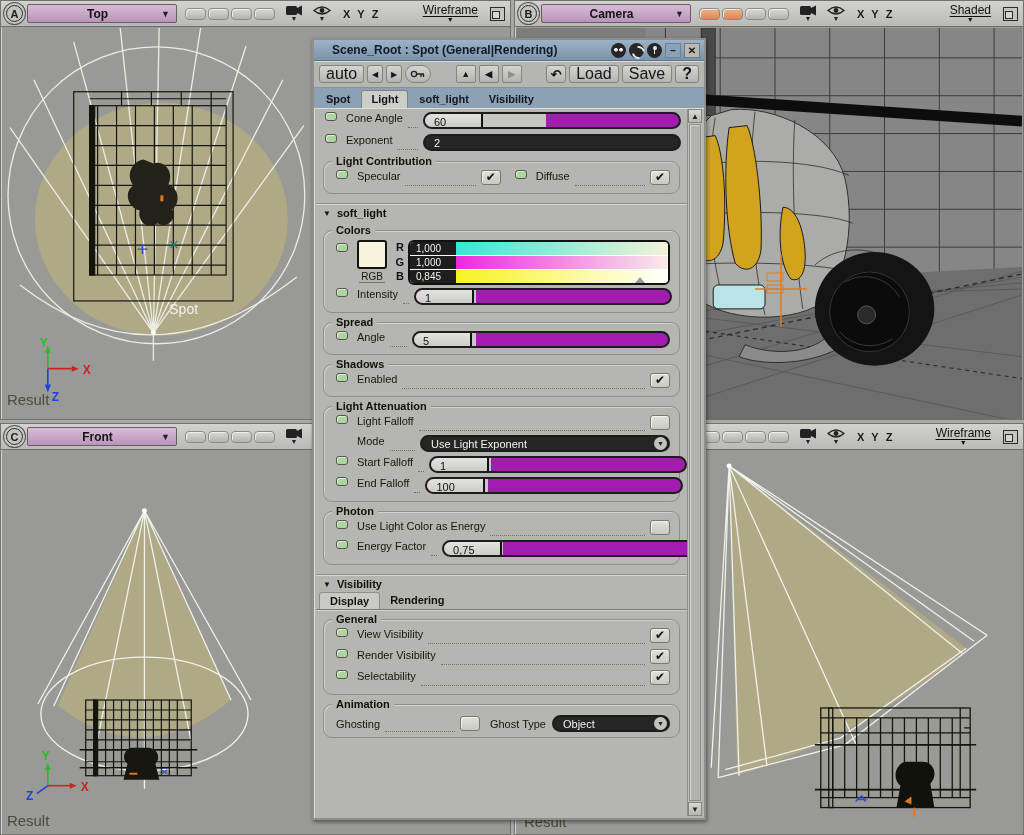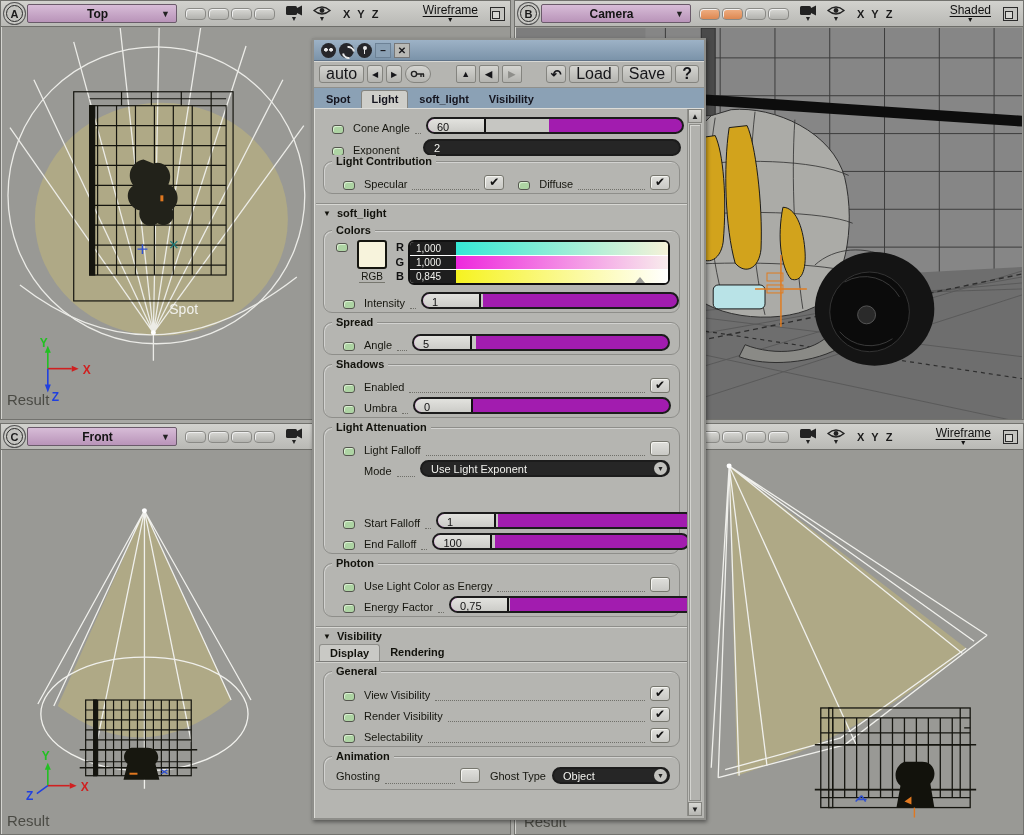--- a/index.html
+++ b/index.html
@@ -63,21 +63,21 @@
   .ptabs{height:21px;background:#8ba1b5;display:flex;align-items:flex-end;padding:0 3px;gap:2px;border-bottom:1px solid #dcdcd8;}
   .ptab{font-size:11px;font-weight:bold;color:#14141e;padding:2px 9px 3px;}
   .ptab.active{background:#cecec9;border:1px solid #84847f;border-bottom:none;border-radius:3px 3px 0 0;}
   .pcontent{position:absolute;top:69px;left:2px;right:17px;bottom:2px;overflow:hidden;padding-top:3px;}
   .pscroll{position:absolute;top:69px;right:2px;bottom:2px;width:15px;background:#bfbfbb;border-left:1px solid #8e8e8a;}
   .sarr{position:absolute;left:0;width:14px;height:14px;background:linear-gradient(#d8d8d4,#b6b6b2);
     border:1px solid #84847f;font-size:8px;display:flex;align-items:center;justify-content:center;color:#222;}
   .sarr.up{top:0;} .sarr.dn{bottom:0;}
   .sthumb{position:absolute;left:1px;top:15px;bottom:15px;width:12px;background:#b2b2ae;border:1px solid #8e8e8a;box-shadow:inset 1px 1px 0 #d4d4d0;}
 
-  .prow{display:flex;align-items:flex-end;height:22px;padding:0 6px 0 16px;}
+  .prow{display:flex;align-items:flex-start;height:22px;padding:0 6px 0 9px;}
   .divot{width:12px;height:9px;border-radius:3px;background:#aed4a4;border:1px solid #55554f;
     box-shadow:inset 1px 1px 0 #d8f0d0;margin-right:9px;flex:none;}
   .nodivot{width:12px;margin-right:9px;flex:none;}
   .plabel{font-size:11px;color:#16160f;white-space:nowrap;}
   .leader{flex:1;border-bottom:1px dotted #70706a;margin:8px 5px 0;min-width:6px;height:8px;}
   .slider{flex:none;width:258px;height:17px;border:2px solid #1c1c1c;border-radius:9px;display:flex;
     overflow:hidden;background:#a21caf;}
   .sl-val{width:56px;background:linear-gradient(#e2e2de,#ccccc8);font-size:11px;color:#111;
     padding:2px 0 0 9px;flex:none;}
   .sl-mark{width:2px;background:#111;flex:none;}
@@ -423,20 +423,21 @@
       <path d="M342,350 h10 m-5,-4 l-6,6 m6,-6 l4,6" stroke="#3050d0" stroke-width="1.5" fill="none"></path>
       <path d="M390,352 l7,-5 v8 z" fill="#e07820"></path>
       <path d="M400,358 V368" stroke="#e07820" stroke-width="1.4"></path>
     </g>
     <text x="8" y="378" font-size="15" fill="#4a4a44">Result</text>
   </svg>
 </div>
 
 <div id="panel">
   <div class="ptitle">
+    <span class="txt">Scene_Root : Spot (General|Rendering)</span>
     <span class="tb-ic eyes"></span>
     <span class="tb-ic swirl"></span>
     <span class="tb-ic lock"></span>
     <span class="win-btn">–</span>
     <span class="win-btn close">✕</span>
   </div>
   <div class="ptoolbar">
     <span class="tbtn">auto</span>
     <span class="tbtn sm">◀</span>
     <span class="tbtn sm">▶</span>
@@ -561,50 +562,40 @@
     </div>
 
     <div class="group">
       <span class="gtitle">Shadows</span>
       <div class="prow" style="height:20px;">
         <span class="divot"></span>
         <span class="plabel">Enabled</span>
         <span class="leader"></span>
         <span class="checkbox on">✔</span>
       </div>
-      <div class="prow" style="height:21px;">
-        <span class="divot"></span>
-        <span class="plabel">Umbra</span>
-        <span class="leader"></span>
-        <span class="slider" style="--f:0px;">
-          <span class="sl-val">0</span>
-          <span class="sl-mark"></span>
-            <span class="sl-fill"></span>
-          </span>
-      </div>
     </div>
 
     <div class="group">
       <span class="gtitle">Light Attenuation</span>
       <div class="prow" style="height:20px;">
         <span class="divot"></span>
         <span class="plabel">Light Falloff</span>
         <span class="leader"></span>
         <span class="checkbox"></span>
       </div>
       <div class="prow" style="height:21px;">
         <span class="nodivot"></span>
         <span class="plabel">Mode</span>
         <span class="leader"></span>
         <span class="ddown">
           <span>Use Light Exponent</span>
           <span class="dc">▼</span>
           </span>
       </div>
-      <div class="prow" style="height:21px;margin-top:31px;">
+      <div class="prow" style="height:21px;">
         <span class="divot"></span>
         <span class="plabel">Start Falloff</span>
         <span class="leader"></span>
         <span class="slider" style="--f:2px;">
           <span class="sl-val">1</span>
           <span class="sl-mark"></span>
             <span class="sl-fill"></span>
           </span>
       </div>
       <div class="prow" style="height:21px;">

